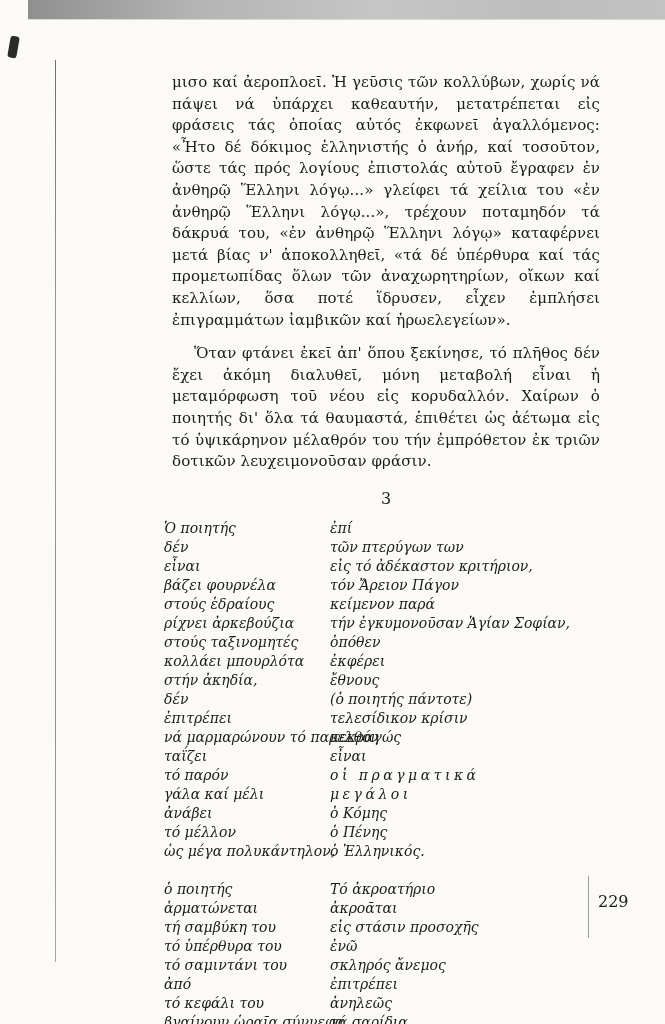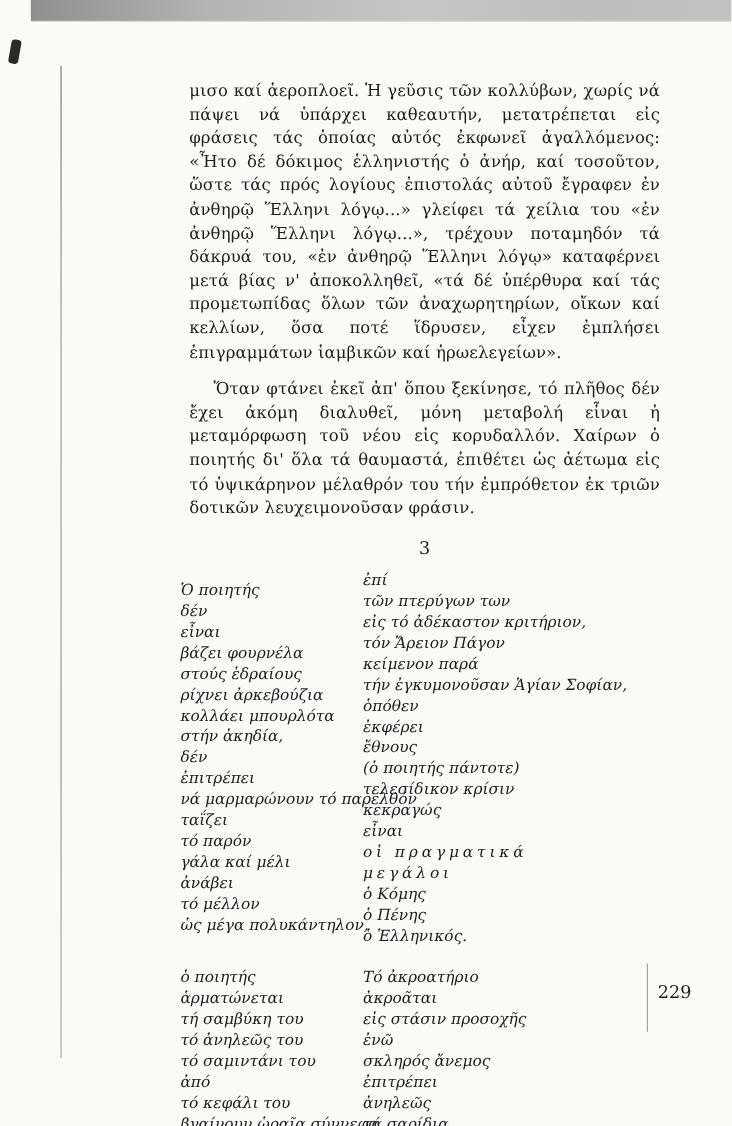--- a/index.html
+++ b/index.html
@@ -75,21 +75,21 @@
     text-indent: 22px;
   }
   .section-number {
     margin: 16px 0 10px 0;
     text-align: center;
     font-size: 16px;
     line-height: 20px;
   }
   .stanza {
     display: flex;
-    align-items: center;
+    align-items: flex-start;
   }
   .stanza + .stanza {
     margin-top: 19px;
   }
   .col {
     font-style: italic;
     font-size: 14px;
     line-height: 19px;
   }
   .col.left {
@@ -134,20 +134,21 @@
     <div class="section-number">3</div>
 
     <div class="stanza">
       <div class="col left">
           <div class="line">Ὁ ποιητής</div>
           <div class="line">δέν</div>
           <div class="line">εἶναι</div>
           <div class="line">βάζει φουρνέλα</div>
           <div class="line">στούς ἑδραίους</div>
           <div class="line">ρίχνει ἀρκεβούζια</div>
+          <div class="line">στούς ταξινομητές</div>
           <div class="line">κολλάει μπουρλότα</div>
           <div class="line">στήν ἀκηδία,</div>
           <div class="line">δέν</div>
           <div class="line">ἐπιτρέπει</div>
           <div class="line">νά μαρμαρώνουν τό παρελθόν</div>
           <div class="line">ταΐζει</div>
           <div class="line">τό παρόν</div>
           <div class="line">γάλα καί μέλι</div>
           <div class="line">ἀνάβει</div>
           <div class="line">τό μέλλον</div>
@@ -173,21 +174,21 @@
           <div class="line">ὁ Πένης</div>
           <div class="line">ὁ Ἑλληνικός.</div>
         </div>
     </div>
 
     <div class="stanza">
       <div class="col left">
           <div class="line">ὁ ποιητής</div>
           <div class="line">ἁρματώνεται</div>
           <div class="line">τή σαμβύκη του</div>
-          <div class="line">τό ἀνηλεῶς του</div>
+          <div class="line">τό ὑπέρθυρα του</div>
           <div class="line">τό σαμιντάνι του</div>
           <div class="line">ἀπό</div>
           <div class="line">τό κεφάλι του</div>
           <div class="line">βγαίνουν ὡραῖα σύννεφα</div>
         </div>
       <div class="col right">
           <div class="line">Τό ἀκροατήριο</div>
           <div class="line">ἀκροᾶται</div>
           <div class="line">εἰς στάσιν προσοχῆς</div>
           <div class="line">ἐνῶ</div>

